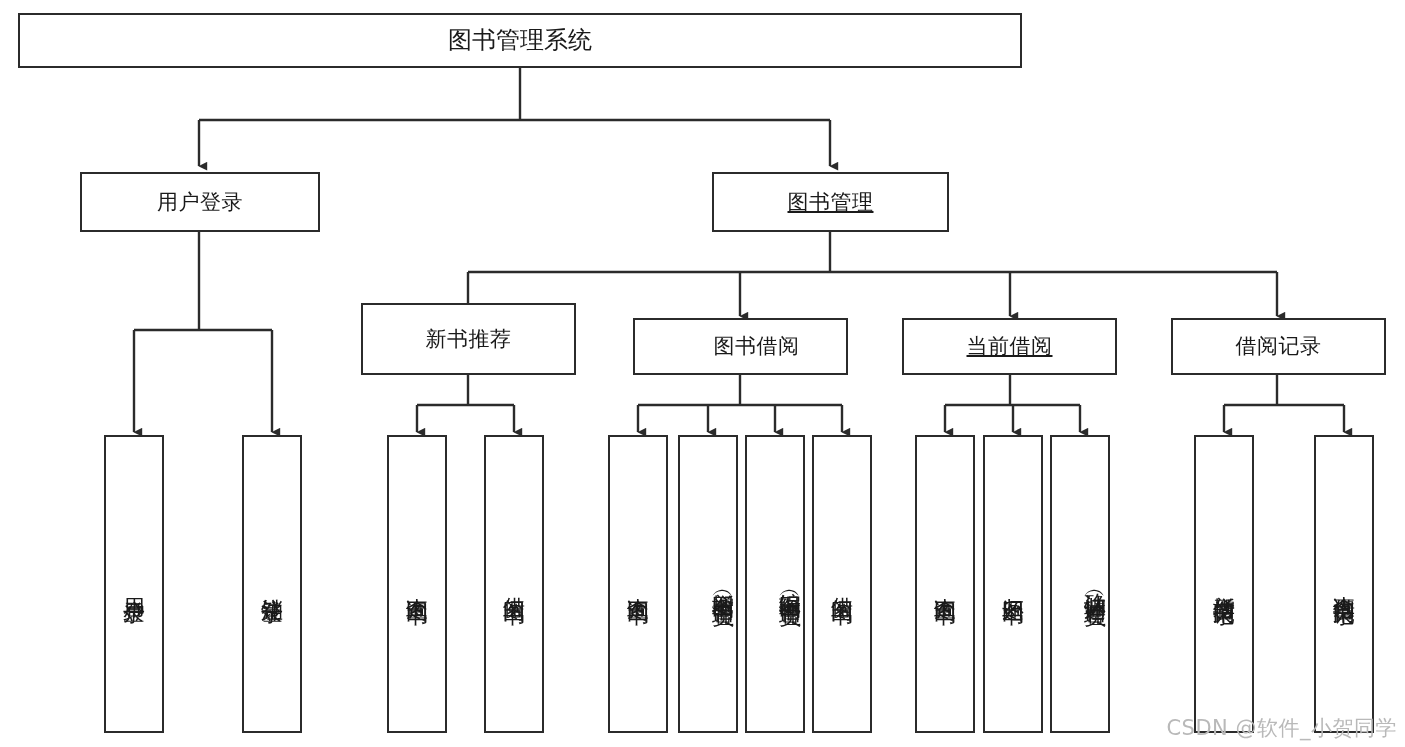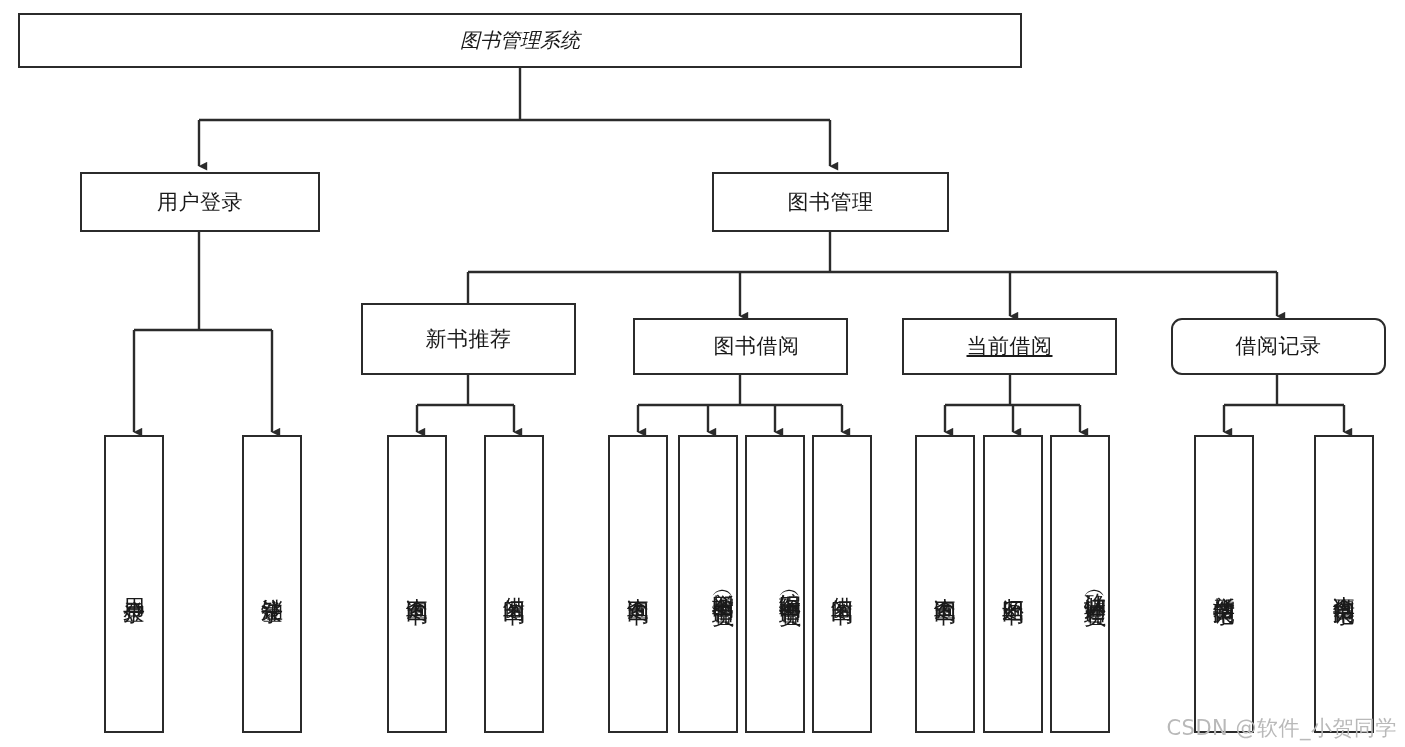--- a/index.html
+++ b/index.html
@@ -35,22 +35,21 @@
     align-items: center;
     justify-content: center;
     color: #1a1a1a;
     line-height: 1.18;
   }
   .node-h {
     font-size: 21px;
     letter-spacing: 0.5px;
   }
   .node-root {
-    font-size: 20px;
-    font-style: italic;
+    font-size: 24px;
   }
   .node-v {
     writing-mode: vertical-rl;
     text-orientation: upright;
     font-size: 22px;
     letter-spacing: 2px;
     padding-top: 4px;
     padding-bottom: 4px;
     align-items: flex-start;
     justify-content: center;
@@ -135,37 +134,37 @@
   </svg>
 
   <div class="node node-root" style="left:18px; top:13px; width:1004px; height:55px;">
     <span class="label-h">图书管理系统</span>
   </div>
 
   <div class="node node-h" style="left:80px; top:172px; width:240px; height:60px;">
     <span class="label-h">用户登录</span>
   </div>
 
-  <div class="node node-h" style="left:712px; top:172px; width:237px; height:60px;">
+  <div class="node node-h" style="left:712px; top:172px; width:237px; height:60px;text-decoration:underline;">
     <span class="label-h">图书管理</span>
   </div>
 
   <div class="node node-h" style="left:361px; top:303px; width:215px; height:72px;">
     <span class="label-h">新书推荐</span>
   </div>
 
   <div class="node node-h" style="left:633px; top:318px; width:215px; height:57px;padding-left:32px;">
     <span class="label-h">图书借阅</span>
   </div>
 
   <div class="node node-h" style="left:902px; top:318px; width:215px; height:57px;text-decoration:underline;">
     <span class="label-h">当前借阅</span>
   </div>
 
-  <div class="node node-h" style="left:1171px; top:318px; width:215px; height:57px;border-radius:11px;">
+  <div class="node node-h" style="left:1171px; top:318px; width:215px; height:57px;">
     <span class="label-h">借阅记录</span>
   </div>
 
   <div class="node node-v center-v" style="left:104px; top:435px; width:60px; height:298px;">
     <span class="label-v">用户登录</span>
   </div>
 
   <div class="node node-v center-v" style="left:242px; top:435px; width:60px; height:298px;">
     <span class="label-v">注销登录</span>
   </div>

